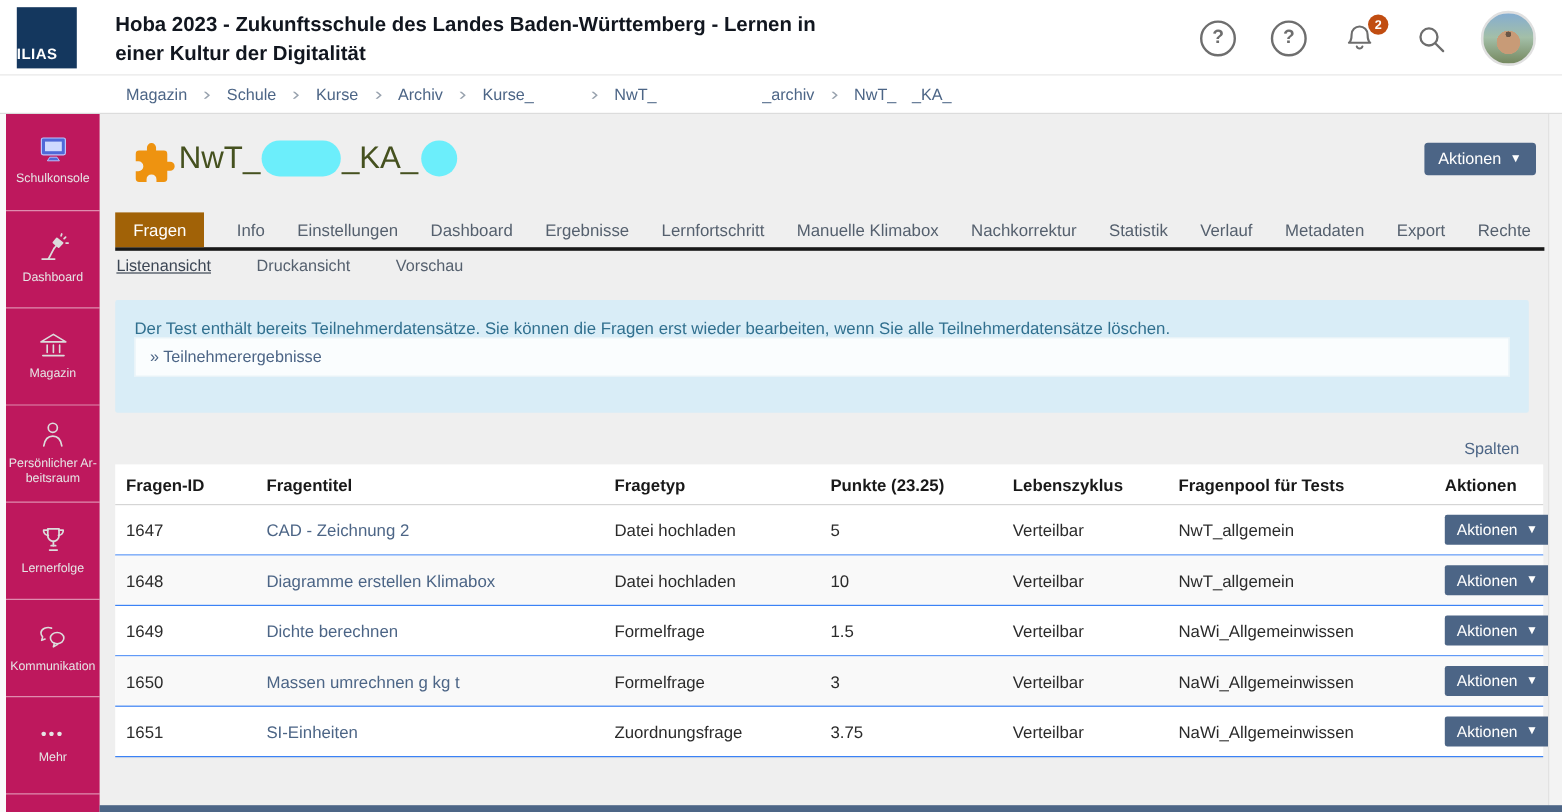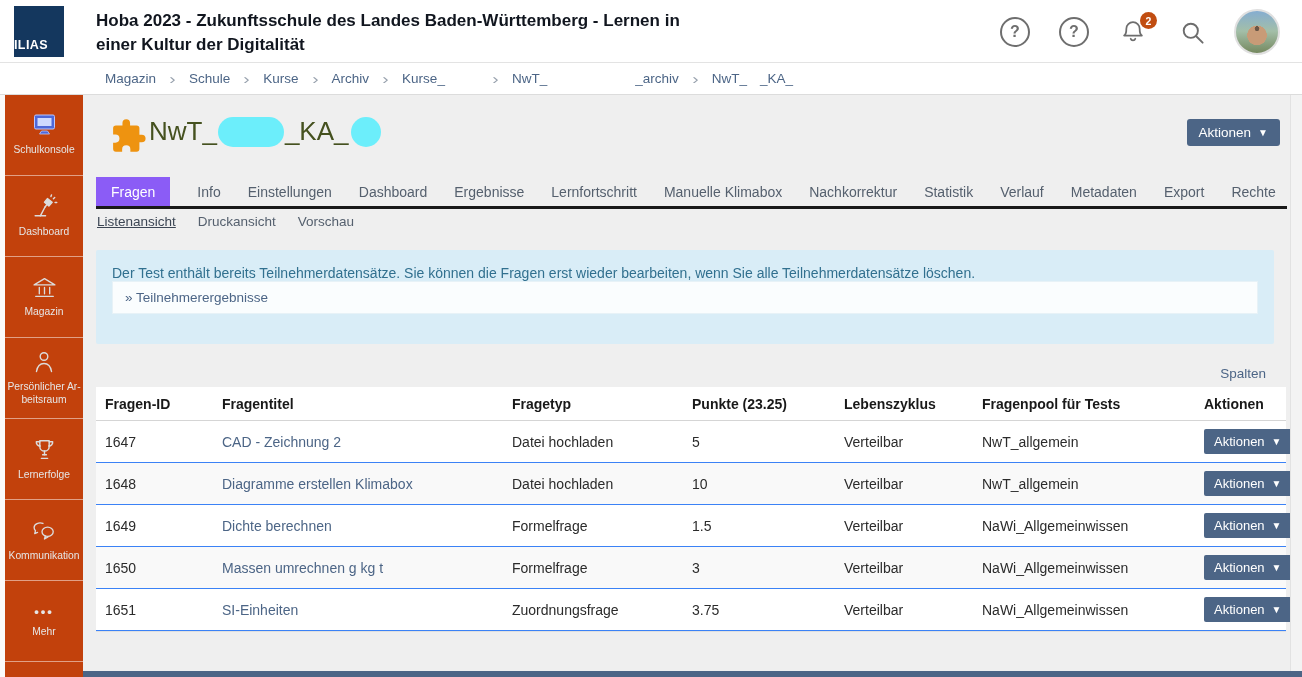--- a/index.html
+++ b/index.html
@@ -53,21 +53,21 @@
     display:flex; align-items:center; padding-left:105px;
     font-size:13.5px; color:#4c6586;
   }
   .crumb { display:flex; align-items:center; cursor:pointer; }
   .crumb-sep { color:#98a2ae; margin:0 14px; font-size:15px; transform:scaleX(1.3); }
   .rgap { display:inline-block; }
   
   .left-strip { position:absolute; left:0; top:95px; width:5px; bottom:0; background:#fafafa; z-index:5; }
   .sidebar {
     position:absolute; left:5px; top:95px; width:78px; bottom:0;
-    background:#c2410c; display:flex; flex-direction:column; z-index:5;
+    background:#be185d; display:flex; flex-direction:column; z-index:5;
   }
   .side-item {
     height:81px; border-bottom:1px solid rgba(255,255,255,.5);
     display:flex; flex-direction:column; align-items:center; justify-content:center;
     gap:6px; color:#e6e6e6; cursor:pointer;
   }
   .side-label { font-size:10.3px; text-align:center; white-space:pre-line; line-height:1.3; padding:0 2px; }
   .side-stub { flex:1; border-bottom:none; }
   .dots { font-size:13px; letter-spacing:2px; color:#e6e6e6; font-weight:bold; }
   
@@ -89,22 +89,22 @@
   }
   .top-actions { position:absolute; top:24px; right:10px; }
   .caret { font-size:10px; line-height:1; }
   
   .tabs {
     position:absolute; top:82px; left:13px; right:3px;
     display:flex; align-items:flex-end; gap:27px;
     font-size:14px; color:#55606e; border-bottom:3px solid #191919;
   }
   .tab { padding:7px 0 6px; cursor:pointer; white-space:nowrap; }
-  .tab.active { background:#8b5cf6; color:#fff; padding:7px 15px 6px; }
-  .subtabs { position:absolute; top:119px; left:14px; display:flex; gap:22px; font-size:13.5px; color:#55606e; }
+  .tab.active { background:#a16207; color:#fff; padding:7px 15px 6px; }
+  .subtabs { position:absolute; top:119px; left:14px; display:flex; gap:38px; font-size:13.5px; color:#55606e; }
   .subtab { cursor:pointer; }
   .subtab.active { text-decoration:underline; color:#3c4654; }
   
   .notice {
     position:absolute; top:155px; left:13px; right:16px;
     background:#d9edf7; border-radius:2px; color:#31708f;
     font-size:14px; padding:15px 16px 30px;
   }
   .notice-link-box {
     background:#fafdfe; border:1px solid #e7f2f7;

